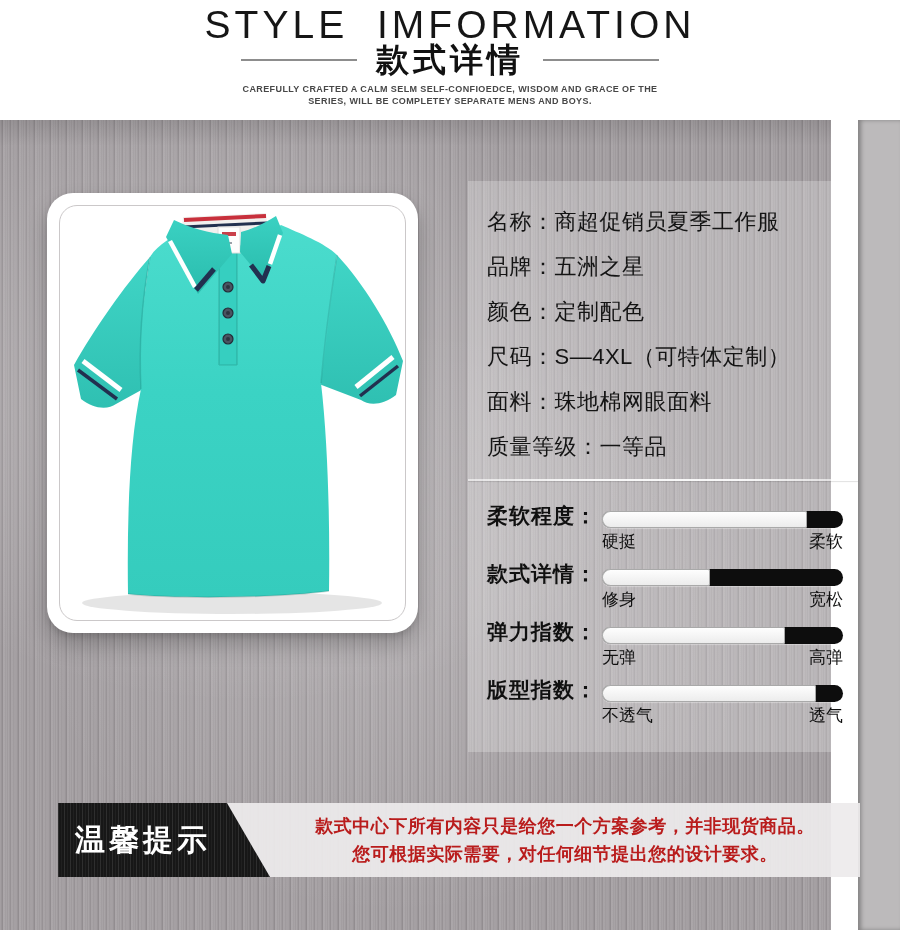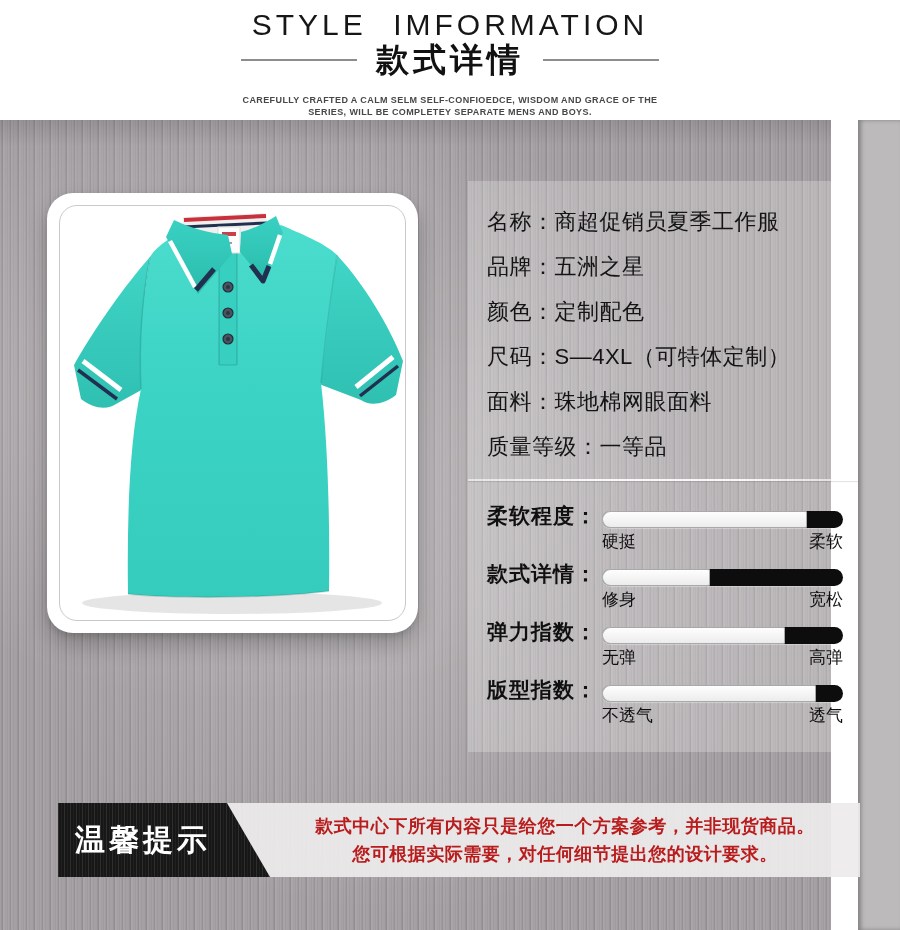--- a/index.html
+++ b/index.html
@@ -2,25 +2,25 @@
 <html><head>
 <meta charset="utf-8">
 <style>
   html,body{margin:0;padding:0;background:#e9e9e9;}
   .page{
     position:relative;width:900px;height:930px;margin:0 auto;overflow:hidden;
     background:#ffffff;font-family:"Liberation Sans","DejaVu Sans",sans-serif;
   }
   
   .header{position:absolute;left:0;top:0;width:900px;height:120px;background:#ffffff;text-align:center;}
-  .title-en{margin:0;padding-top:9px;font-size:30px;font-weight:400;color:#161616;letter-spacing:4px;word-spacing:14px;line-height:32px;}
+  .title-en{margin:0;padding-top:9px;font-size:39px;font-weight:400;color:#161616;letter-spacing:4px;word-spacing:14px;line-height:32px;}
   .title-cn-wrap{display:flex;align-items:center;justify-content:center;gap:19px;margin-top:1px;height:36px;}
   .title-cn-wrap .rule{width:116px;height:2px;background:#8d8d8d;}
   .title-cn{margin:0;font-family:"Liberation Serif","DejaVu Serif",serif;font-size:33px;font-weight:bold;color:#111;letter-spacing:4px;line-height:34px;}
-  .tagline{margin:16px 0 0 0;font-size:9px;color:#474747;letter-spacing:0.4px;line-height:12px;font-weight:bold;}
+  .tagline{margin:5px 0 0 0;font-size:9px;color:#474747;letter-spacing:0.4px;line-height:12px;font-weight:bold;}
   
   .stage{
     position:absolute;left:0;top:120px;width:831px;height:810px;
     background-color:#a39ea1;
     background-image:
       linear-gradient(180deg, rgba(0,0,0,0.10), rgba(0,0,0,0) 26px),
       radial-gradient(620px 430px at 30% 34%, rgba(255,255,255,0.26), rgba(255,255,255,0) 72%),
       radial-gradient(520px 420px at 48% 62%, rgba(255,255,255,0.16), rgba(255,255,255,0) 70%),
       repeating-linear-gradient(90deg, rgba(255,255,255,0.09) 0 1px, rgba(0,0,0,0) 1px 2px, rgba(0,0,0,0.06) 2px 3px, rgba(255,255,255,0.03) 3px 5px, rgba(0,0,0,0.03) 5px 6px, rgba(0,0,0,0) 6px 8px),
       repeating-linear-gradient(90deg, rgba(0,0,0,0.05) 0 3px, rgba(255,255,255,0.05) 3px 7px, rgba(0,0,0,0.02) 7px 11px, rgba(255,255,255,0.02) 11px 16px);

